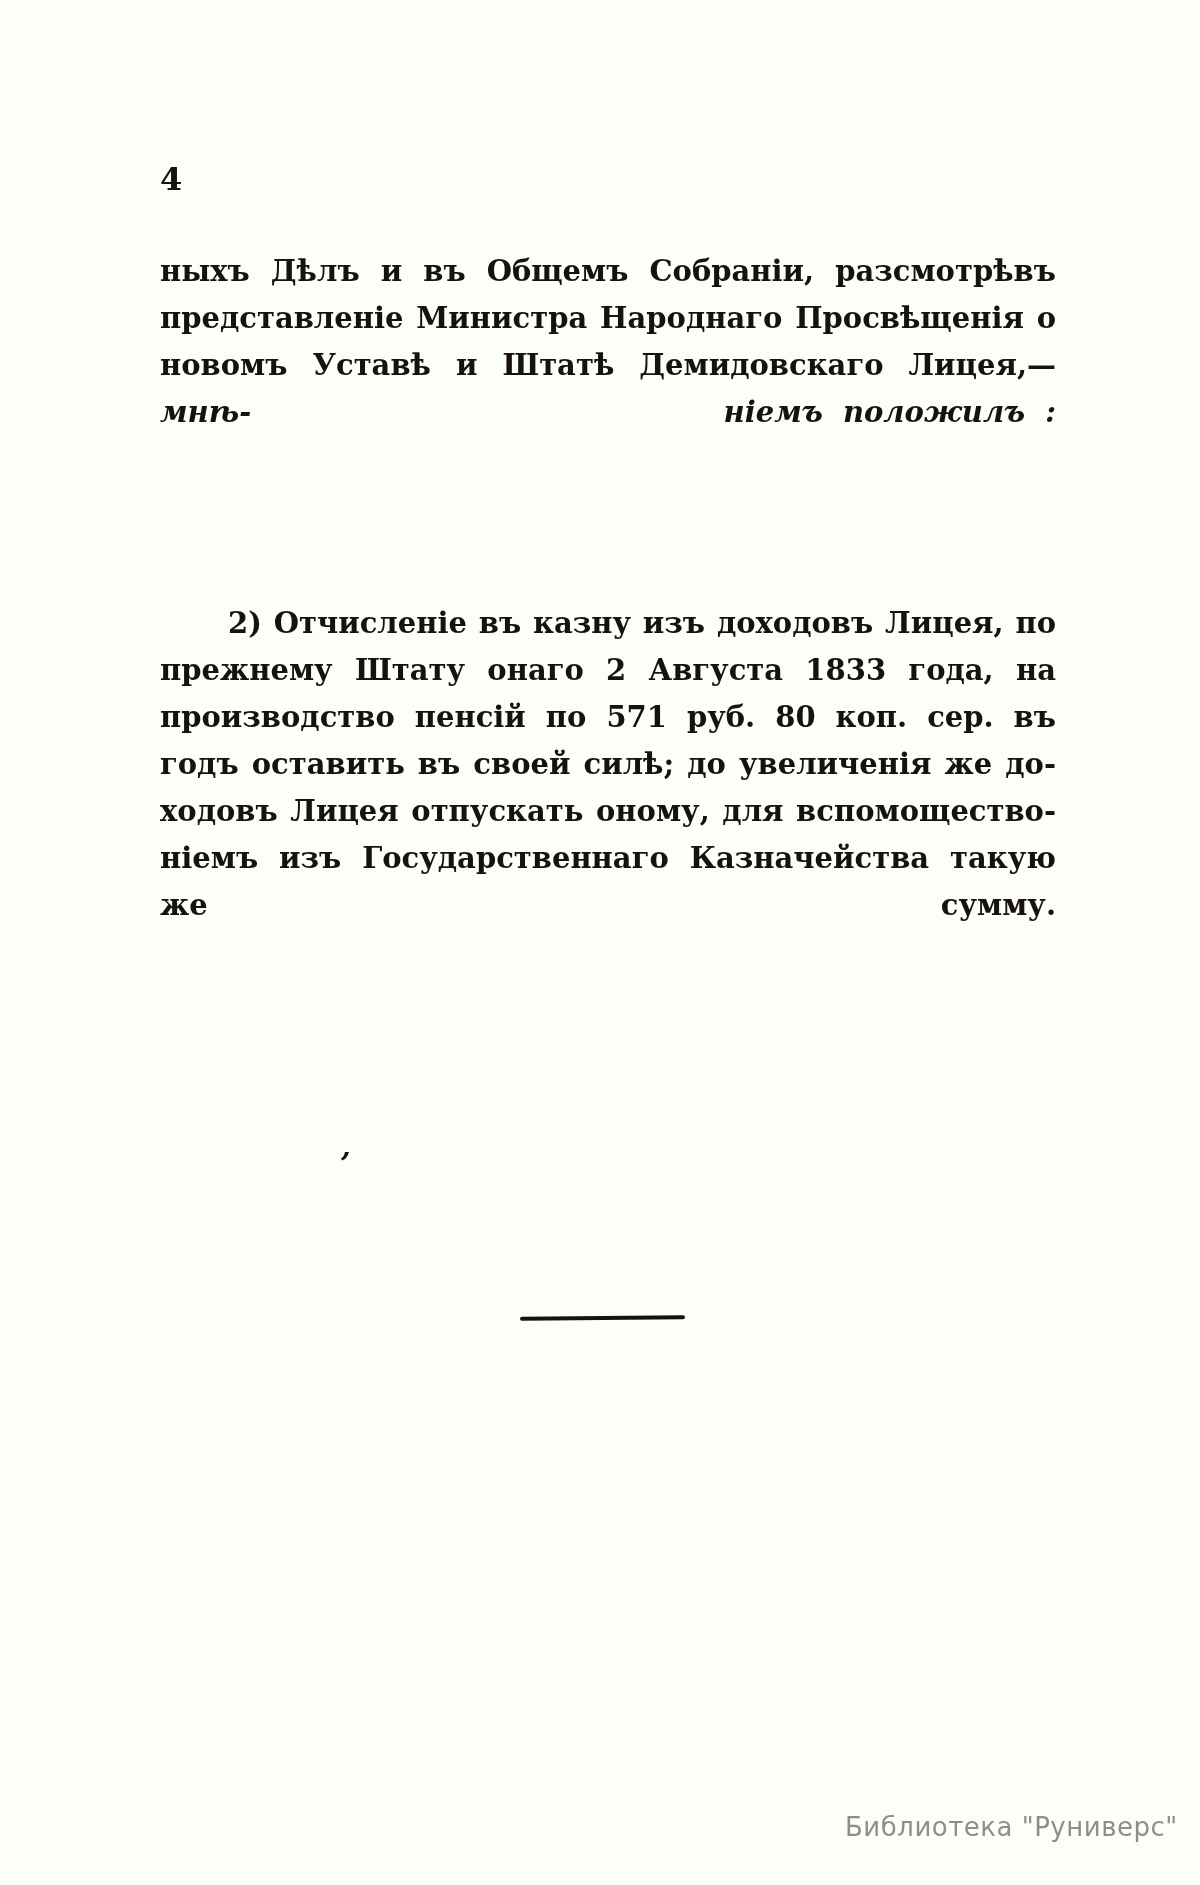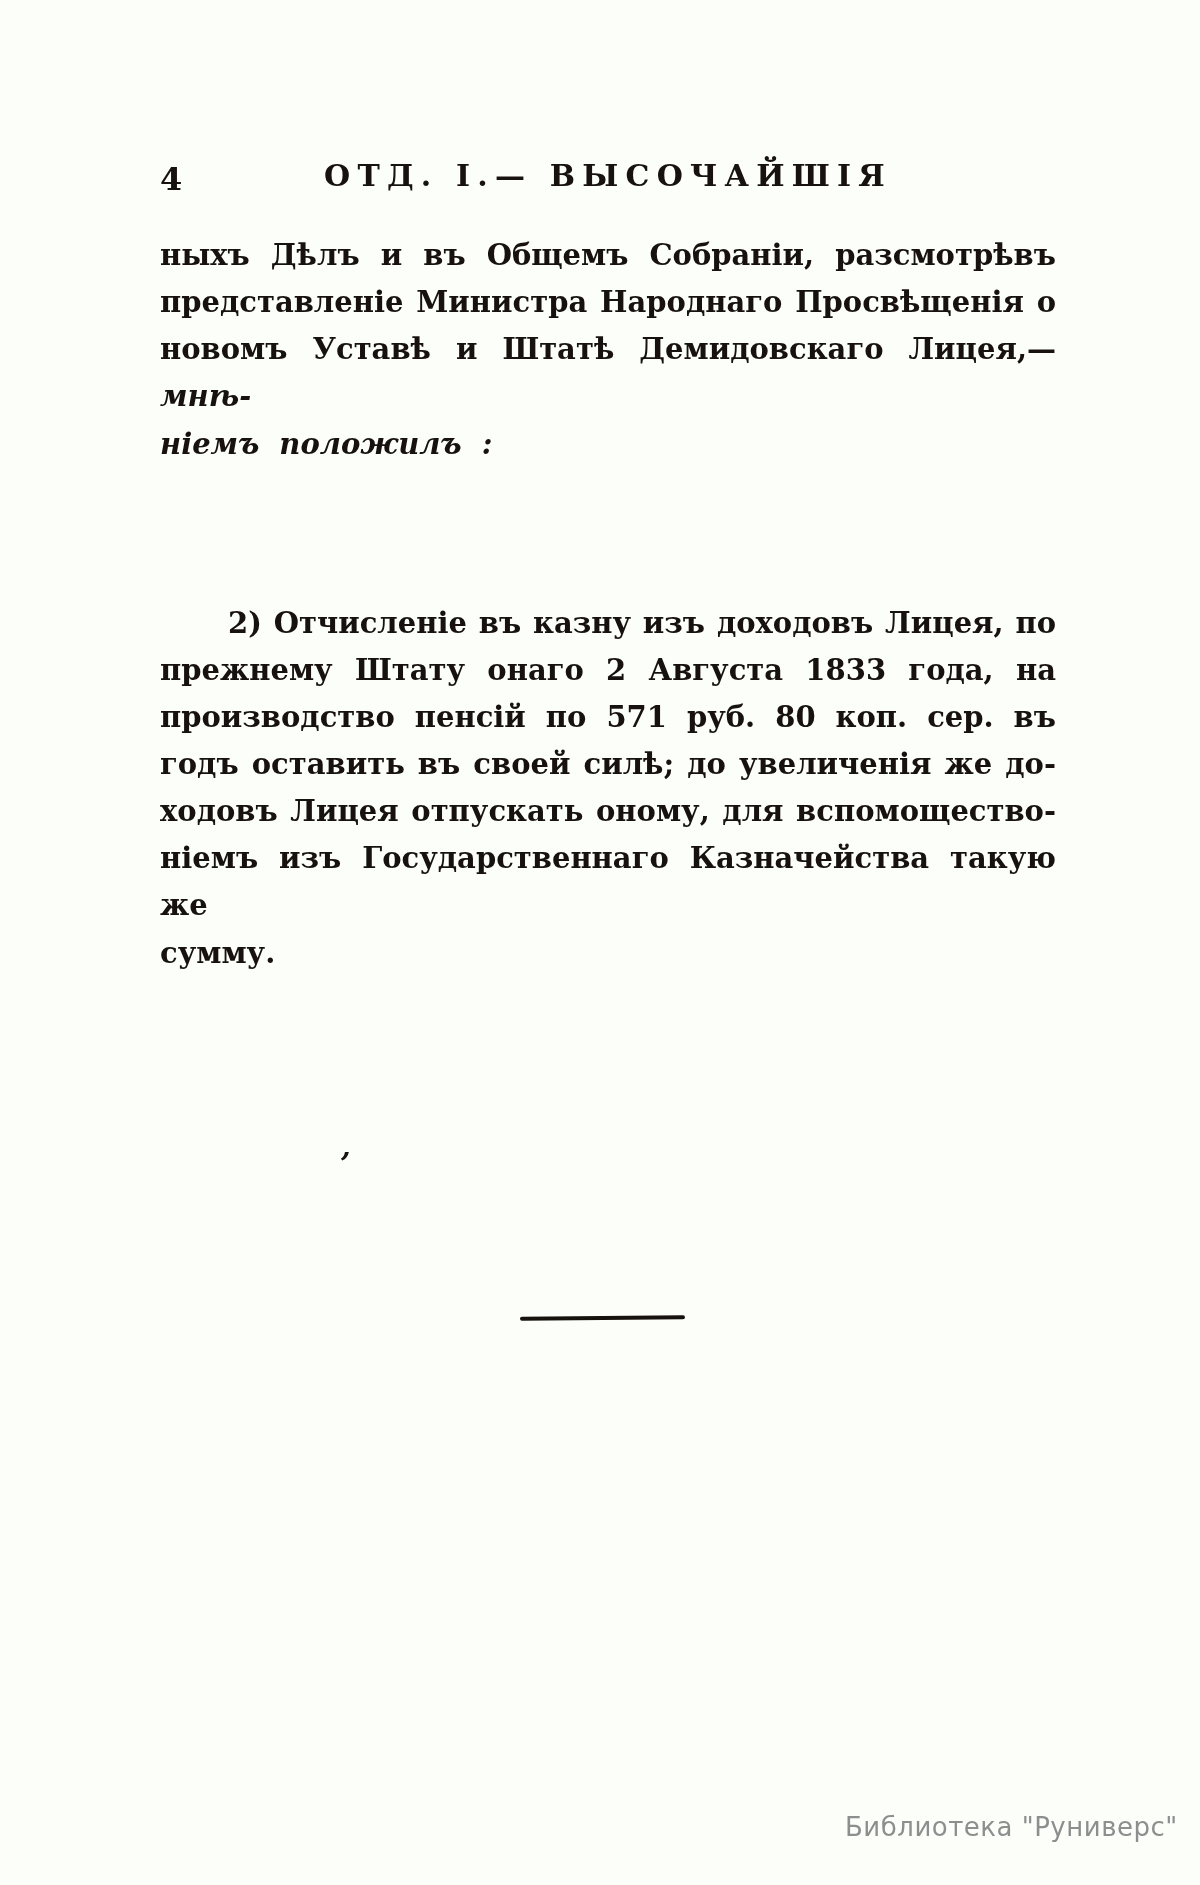--- a/index.html
+++ b/index.html
@@ -26,26 +26,26 @@
     position: absolute; left: 0; right: 0; top: 0;
     text-align: center;
     font-size: 30px;
     letter-spacing: 0.24em;
   }
 
   
   .para { font-size: 29px; line-height: 47px; }
   .ln { height: 47px; }
   .just { text-align: justify; text-align-last: justify; }
-  .last-ln { text-align: left; word-spacing: 10px; margin-top: 48px; }
+  .last-ln { text-align: right; word-spacing: 10px; }
   .it { font-style: italic; }
   .sp { letter-spacing: 0.2em; }
   .ind1 { text-indent: 68px; }
 
-  .p-intro   { top: 232px; }
+  .p-intro   { top: 248px; }
   .item-1    { top: 462px; }
   .item-2    { top: 600px; }
   .signature { top: 1028px; }
   .sig-line2 { padding-left: 172px; word-spacing: 10px; }
 
   .stray-mark {
     position: absolute; left: 340px; top: 1146px;
     font-size: 30px; font-style: italic;
   }
 
@@ -66,21 +66,20 @@
     letter-spacing: 0.5px;
   }
 </style>
 </head>
 <body>
 
 <div class="page">
 
   <div class="column running-head">
     <span class="pagenum">4</span>
-    <div class="head-title">ОТД. I.— ВЫСОЧАЙШІЯ</div>
   </div>
 
   <div class="column para p-intro">
     <div class="ln just">ныхъ Дѣлъ и въ Общемъ Собраніи, разсмотрѣвъ</div>
     <div class="ln just">представленіе Министра Народнаго Просвѣщенія о</div>
     <div class="ln just"><span>новомъ Уставѣ и Штатѣ Демидовскаго Лицея,—</span><span class="it">мнѣ-</span></div>
     <div class="ln last-ln it">ніемъ положилъ :</div>
   </div>
 
 

